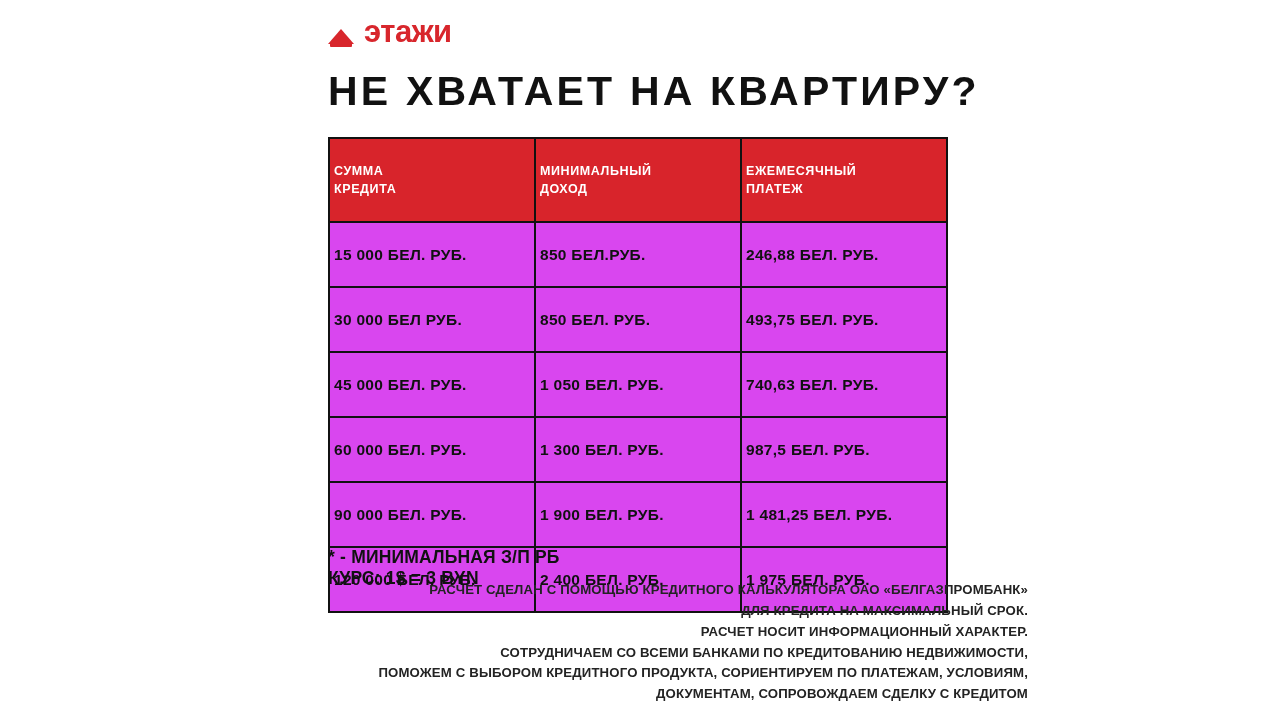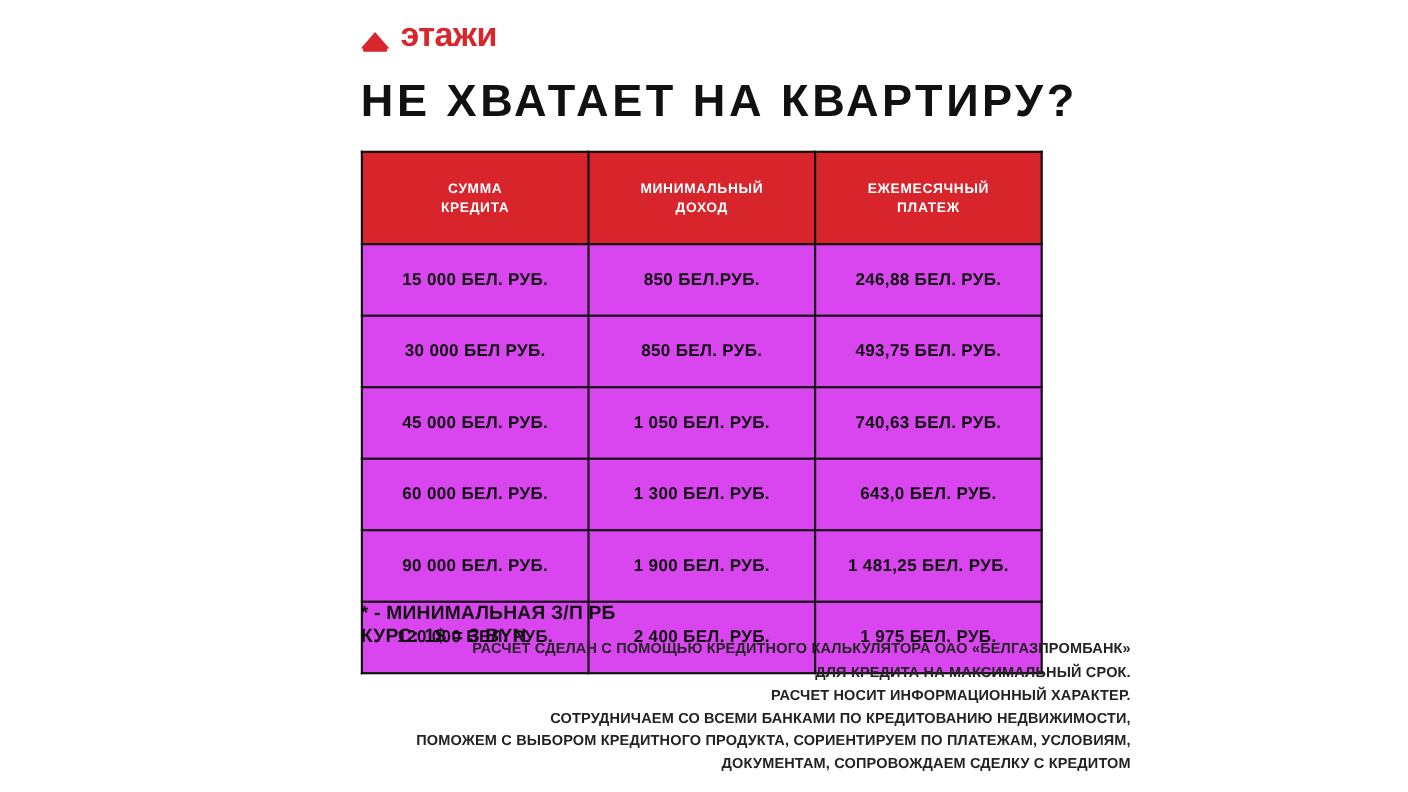--- a/index.html
+++ b/index.html
@@ -85,21 +85,21 @@
     width: 620px;
   }
   table.rates {
     border-collapse: collapse;
     width: 620px;
     table-layout: fixed;
   }
   table.rates th,
   table.rates td {
     border: 2px solid #111111;
-    text-align: center;
+    text-align: left;
     vertical-align: middle;
   }
   table.rates th {
     background: #d8242b;
     color: #ffffff;
     font-size: 12.5px;
     font-weight: bold;
     letter-spacing: 0.6px;
     line-height: 1.45;
     height: 70px;
@@ -193,21 +193,21 @@
           <td>493,75 БЕЛ. РУБ.</td>
         </tr>
         <tr>
           <td>45 000 БЕЛ. РУБ.</td>
           <td>1 050 БЕЛ. РУБ.</td>
           <td>740,63 БЕЛ. РУБ.</td>
         </tr>
         <tr>
           <td>60 000 БЕЛ. РУБ.</td>
           <td>1 300 БЕЛ. РУБ.</td>
-          <td>643,0 БЕЛ. РУБ.</td>
+          <td>987,5 БЕЛ. РУБ.</td>
         </tr>
         <tr>
           <td>90 000 БЕЛ. РУБ.</td>
           <td>1 900 БЕЛ. РУБ.</td>
           <td>1 481,25 БЕЛ. РУБ.</td>
         </tr>
         <tr>
           <td>120 000 БЕЛ. РУБ.</td>
           <td>2 400 БЕЛ. РУБ.</td>
           <td>1 975 БЕЛ. РУБ.</td>

